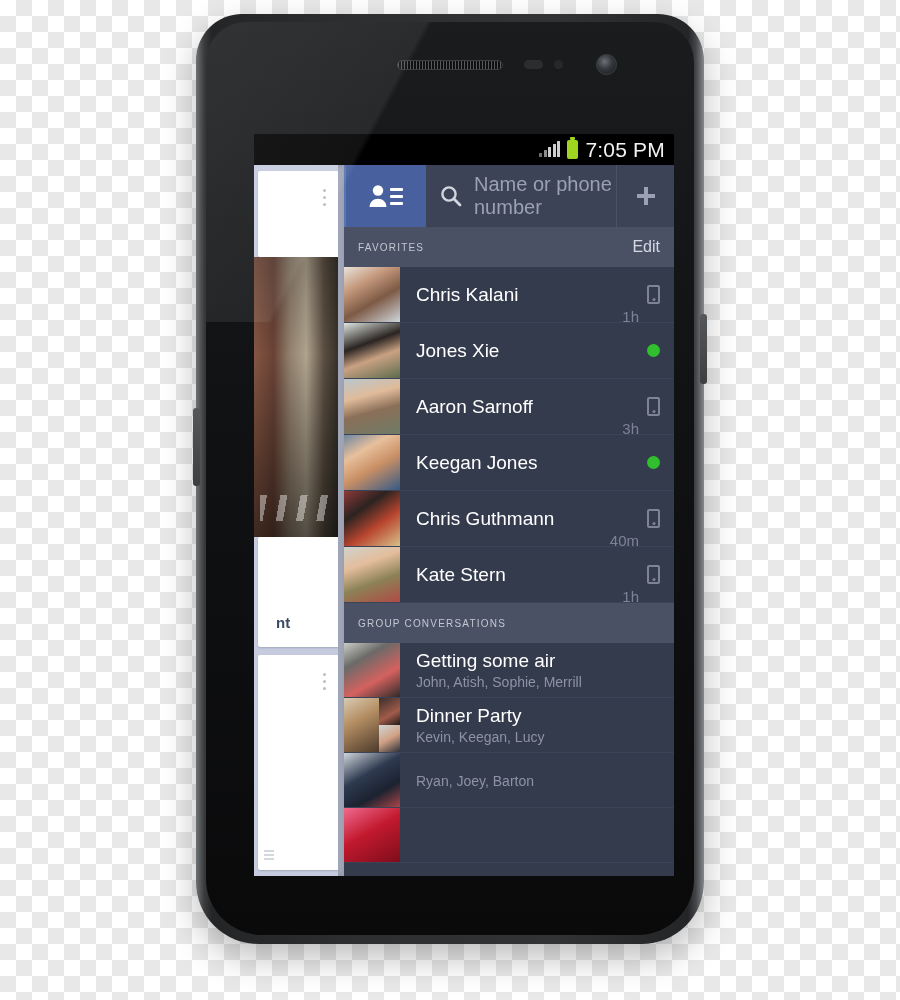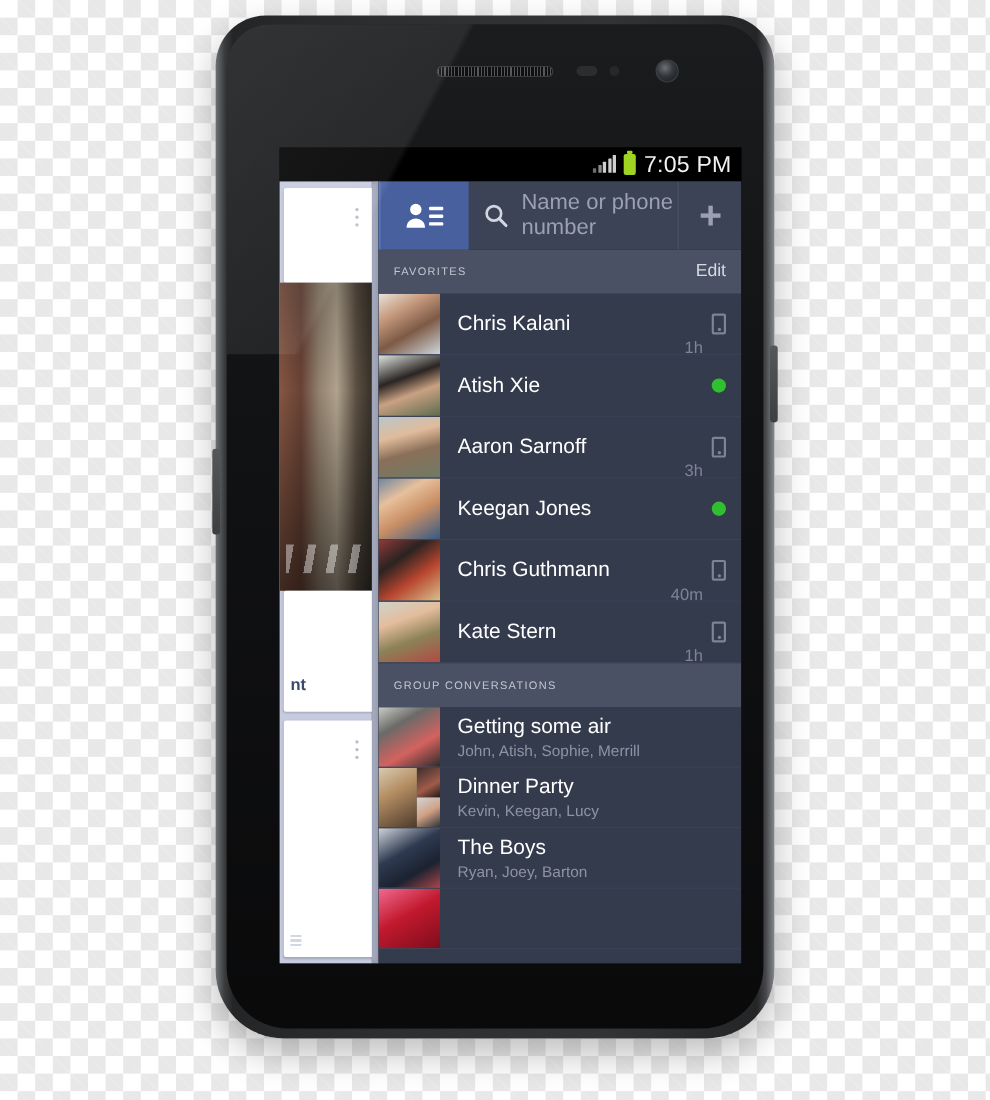--- a/index.html
+++ b/index.html
@@ -228,21 +228,21 @@
   .feed-photo::after {
     content: "";
     position: absolute;
     left: 6px; right: 8px; bottom: 16px; height: 26px;
     background:
       repeating-linear-gradient(100deg, rgba(255,255,255,0.75) 0 7px, rgba(255,255,255,0) 7px 20px);
     opacity: 0.55;
   }
   .feed-text {
     position: absolute;
-    left: 6px;
+    left: 18px;
     bottom: 16px;
     color: #3b4a66;
     font-size: 15px;
     font-weight: bold;
   }
   .feed-mini {
     position: absolute;
     left: 6px; bottom: 8px;
     width: 10px; height: 12px;
     background: repeating-linear-gradient(to bottom, #c9cdd6 0 2px, #fff 2px 4px);
@@ -530,21 +530,21 @@
                 <span class="row-time">1h</span>
                 <span class="mobile-icon"></span>
               </div>
             </div>
 
             <div class="row">
               <div class="avatar">
                   <div class="ph ph2"></div>
                 </div>
               <div class="row-main">
-                <div class="row-name">Atish Xie</div>
+                <div class="row-name">Jones Xie</div>
               </div>
               <div class="row-meta">
                 <span class="online-dot"></span>
               </div>
             </div>
 
             <div class="row">
               <div class="avatar">
                   <div class="ph ph3"></div>
                 </div>
@@ -624,21 +624,20 @@
                 <div class="row-name">Dinner Party</div>
                 <div class="row-sub">Kevin, Keegan, Lucy</div>
               </div>
             </div>
 
             <div class="row group">
               <div class="avatar">
                   <div class="ph phg3"></div>
                 </div>
               <div class="row-main">
-                <div class="row-name">The Boys</div>
                 <div class="row-sub">Ryan, Joey, Barton</div>
               </div>
             </div>
 
             <div class="row group">
               <div class="avatar">
                   <div class="ph phg4"></div>
                 </div>
               <div class="row-main"></div>
             </div>

